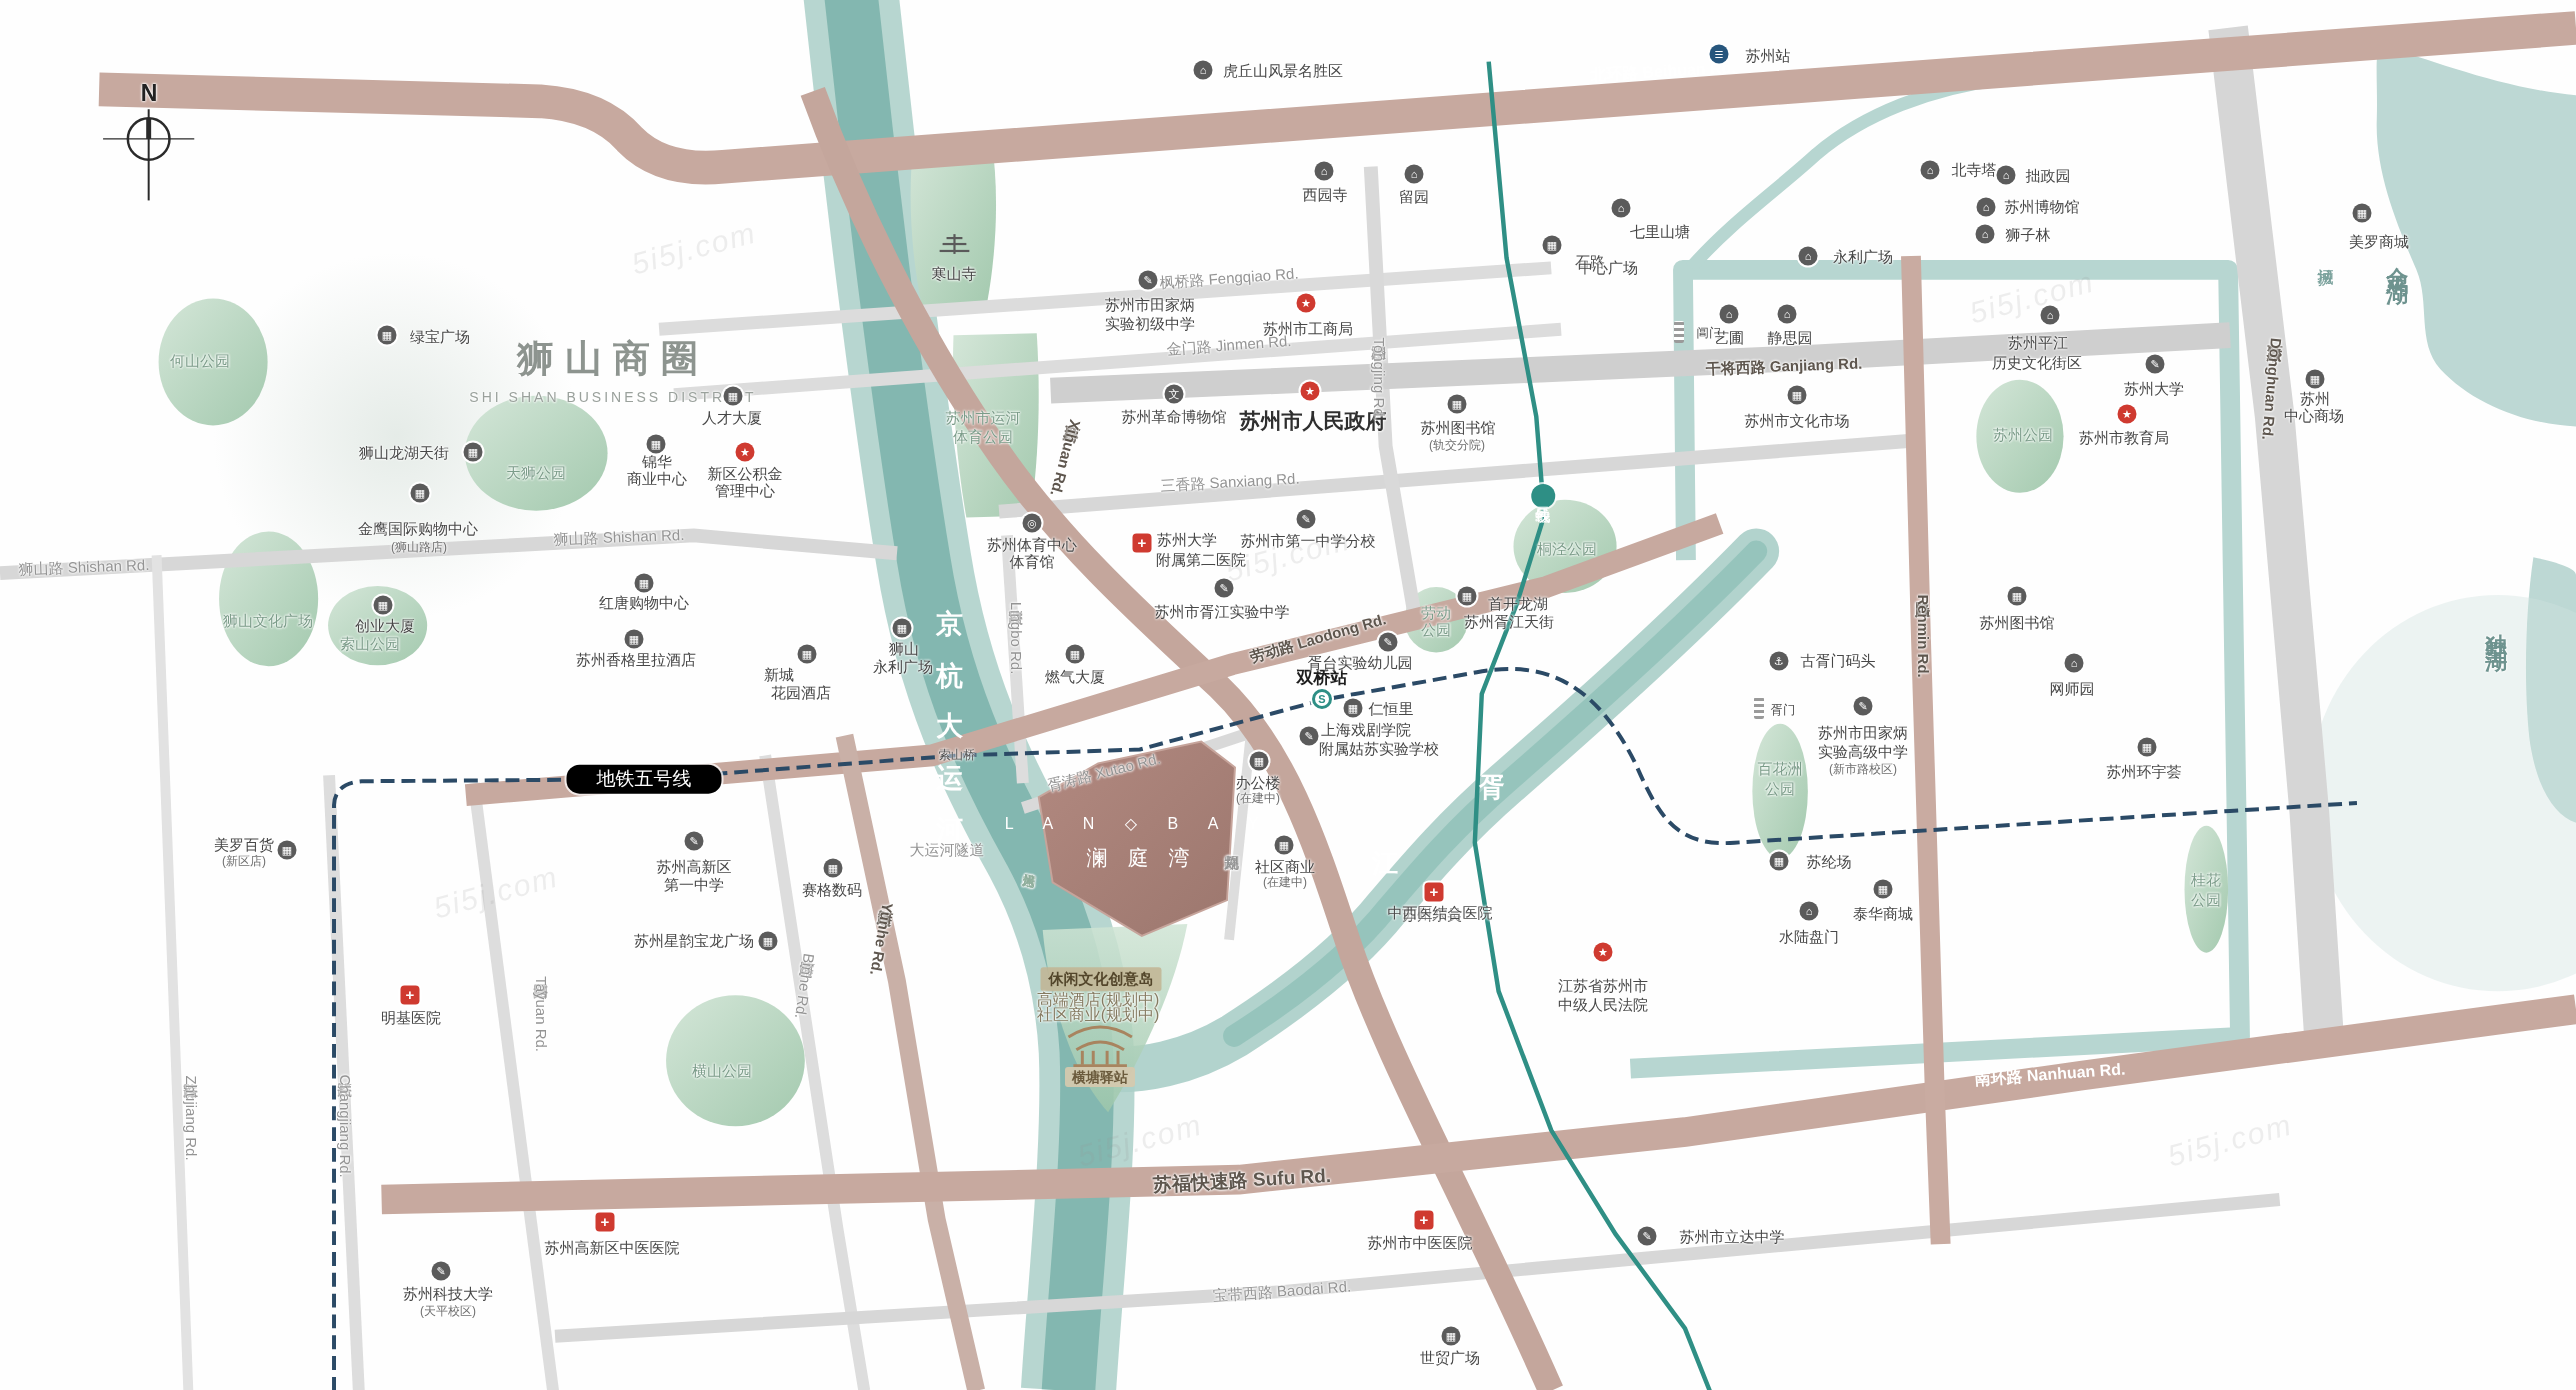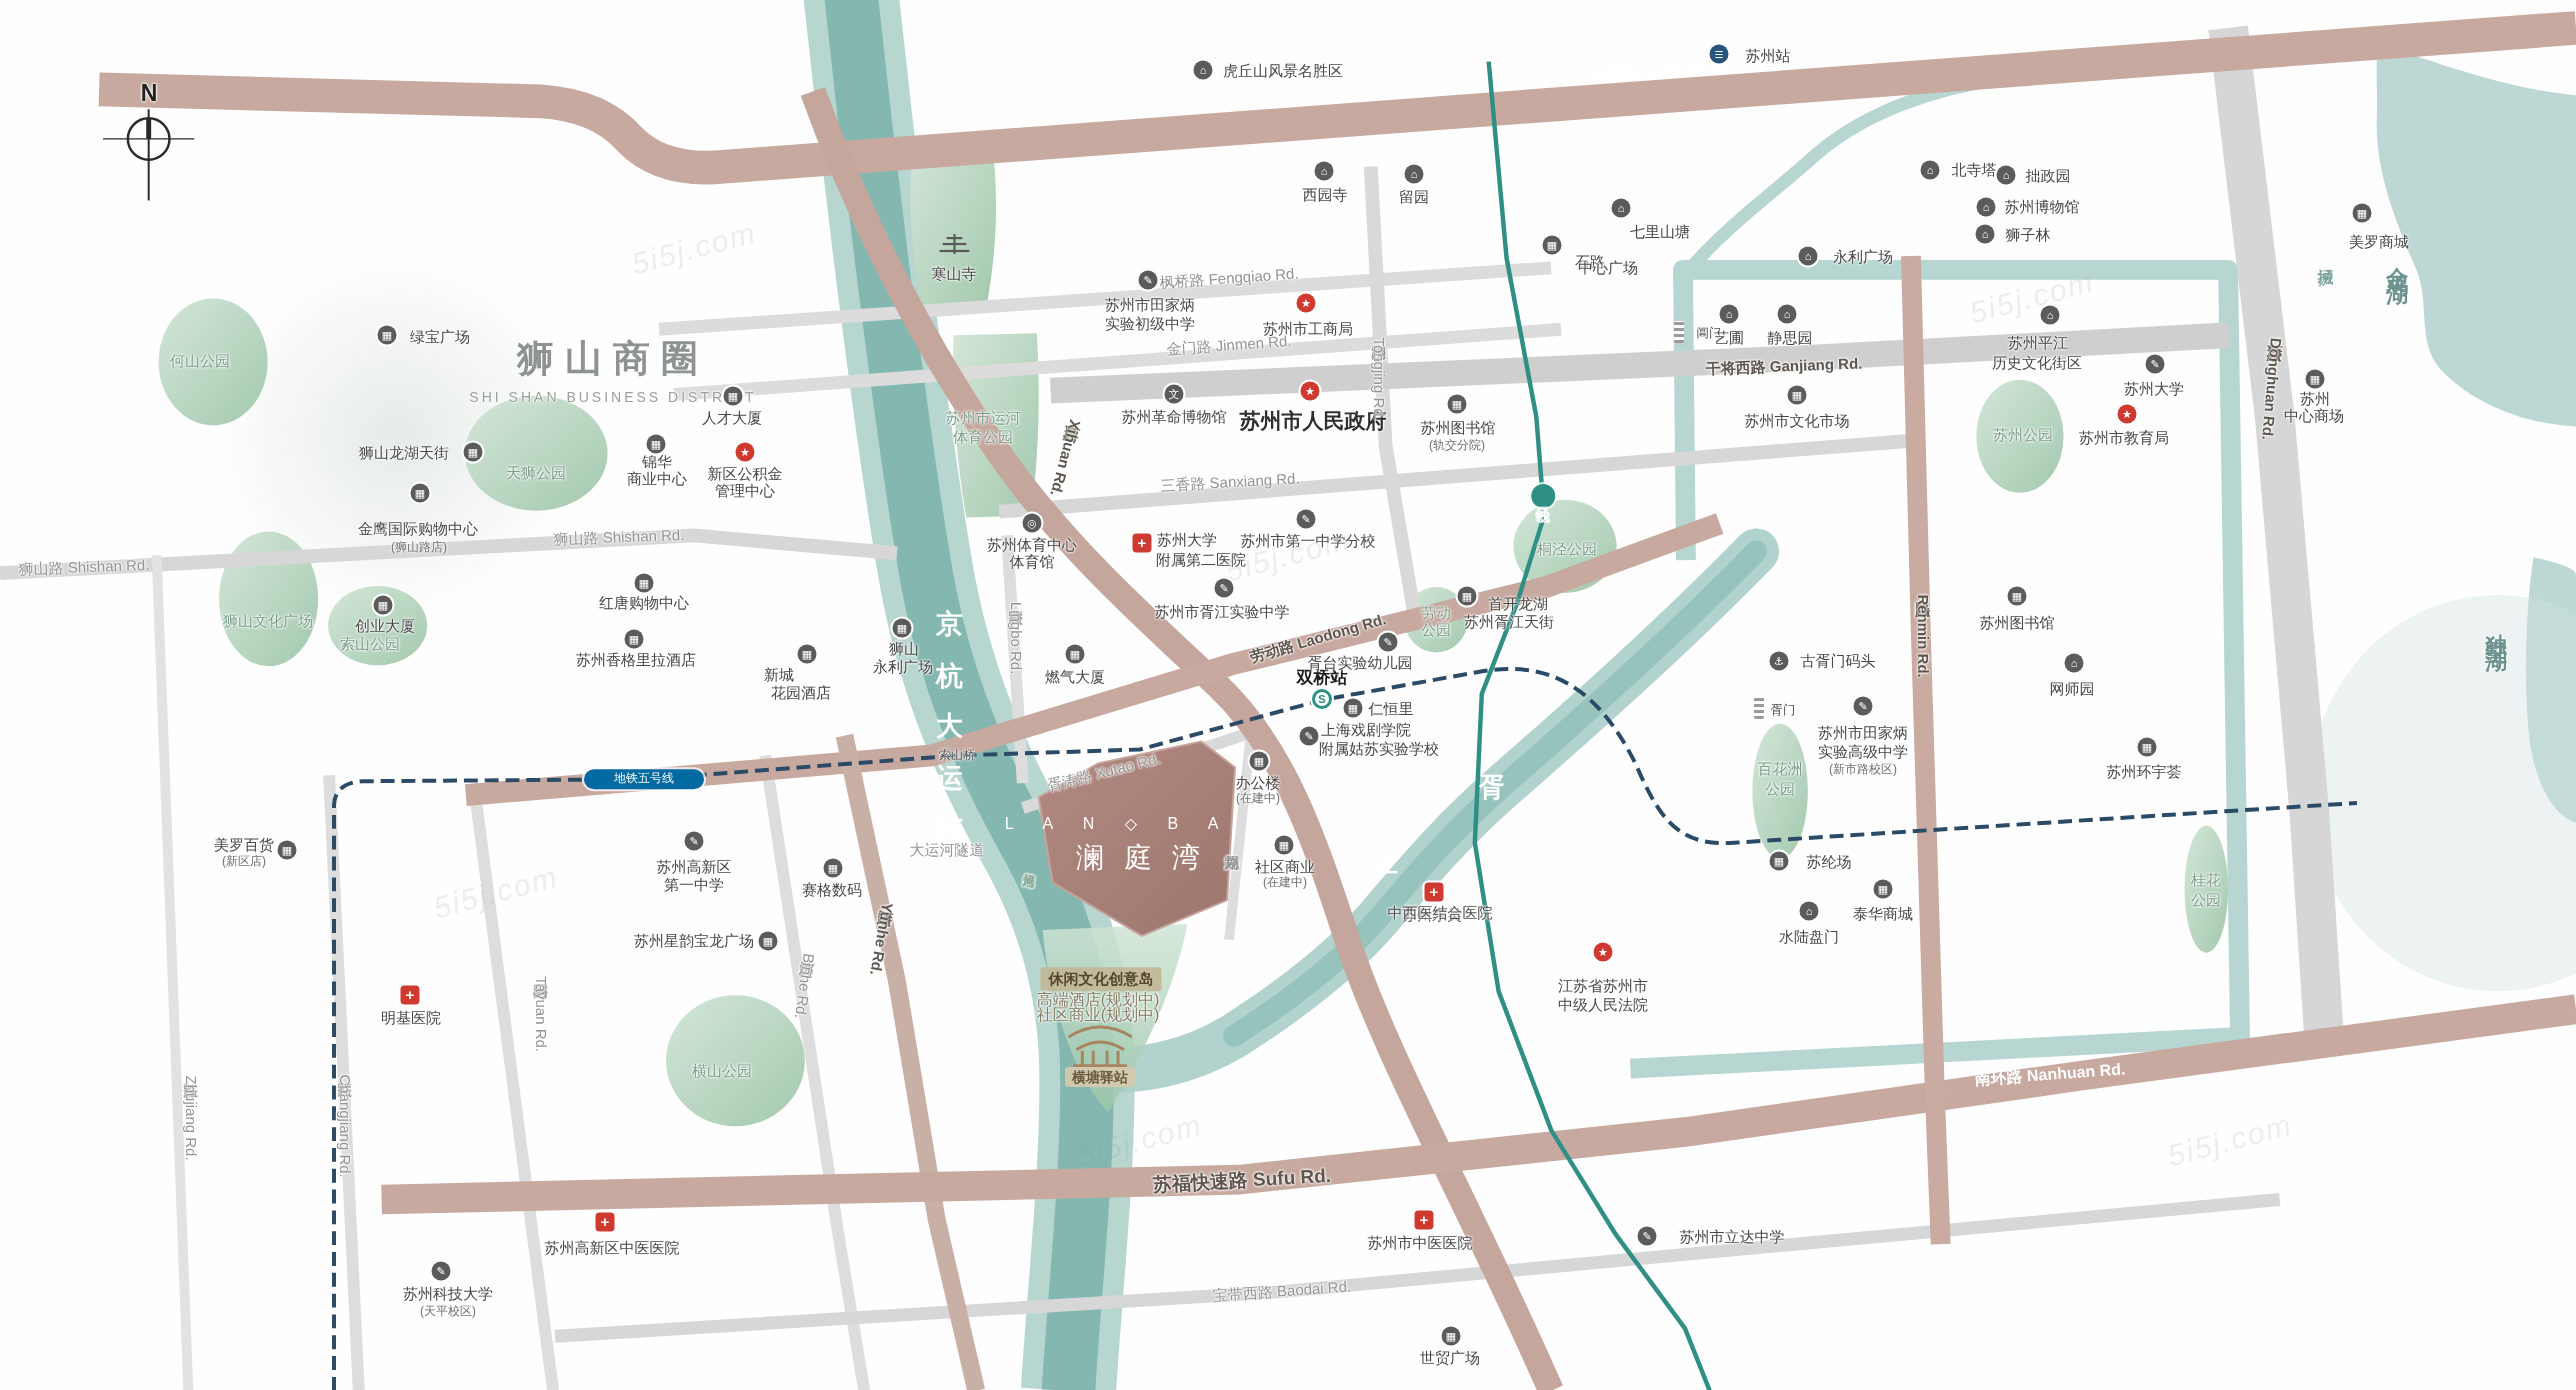--- a/index.html
+++ b/index.html
@@ -19,28 +19,28 @@
   .road{color:#949494;font-size:15px;}
   .road-dark{color:#5e564e;font-size:15px;font-weight:600;}
   .road-dark-lg{color:#5e564e;font-size:19px;font-weight:700;}
   .road-white{color:#fff;font-size:16px;font-weight:600;text-shadow:none;}
   .park{color:#7b9c89;}
   .park-sm{color:#8fae9c;font-size:13px;}
   .water{color:#79a09b;font-size:16px;}
   .water-lg{font-size:22px;color:#6e938f;letter-spacing:8px;font-weight:600;}
   .canal{color:#fff;font-size:27px;font-weight:600;letter-spacing:52px;text-shadow:none;}
   .canal-char{color:#fff;font-size:26px;font-weight:600;text-shadow:none;}
-  .pill{background:#0369a1;color:#fff;font-size:12px;padding:2px 30px;border-radius:13px;
+  .pill{background:#000000;color:#fff;font-size:19px;padding:2px 30px;border-radius:13px;
         text-shadow:none;box-shadow:0 0 0 2px rgba(255,255,255,.75);}
   .pillv{background:#2e8f85;color:#fff;font-size:15px;padding:12px 2px;border-radius:13px;
         text-shadow:none;box-shadow:0 0 0 2px rgba(255,255,255,.75);}
   .title{font-size:37px;color:#8d948f;letter-spacing:11px;font-weight:600;}
   .subtitle{font-size:14px;color:#9aa19c;letter-spacing:3px;}
   .project-en{color:#fff;font-size:16px;letter-spacing:13px;text-shadow:none;}
-  .project-cn{color:#fff;font-size:28px;letter-spacing:20px;text-shadow:none;font-weight:500;}
+  .project-cn{color:#fff;font-size:21px;letter-spacing:20px;text-shadow:none;font-weight:500;}
   .tag{background:rgba(193,181,148,.88);color:#53462b;font-size:15px;font-weight:700;
        padding:2px 8px;border-radius:3px;text-shadow:none;}
   .tag2{background:rgba(214,201,174,.92);color:#6b5b3d;font-size:14px;font-weight:700;
        padding:1px 7px;border-radius:3px;text-shadow:none;}
   .wm{color:rgba(150,150,150,.16);font-size:30px;font-style:italic;text-shadow:none;letter-spacing:2px;}
   .compass{font-size:23px;color:#222;font-weight:600;}
   .icon{position:absolute;transform:translate(-50%,-50%);width:19px;height:19px;border-radius:50%;
         background:#5b5b5b;color:#fff;font-size:11px;line-height:19px;text-align:center;
         box-shadow:0 0 0 2px #fff;z-index:3;}
   .ic-hospital{background:#cf3a30;border-radius:4px;font-weight:bold;font-size:15px;line-height:17px;}

